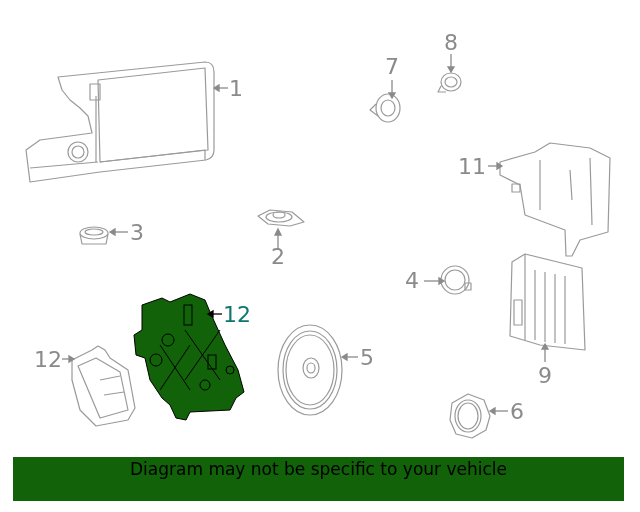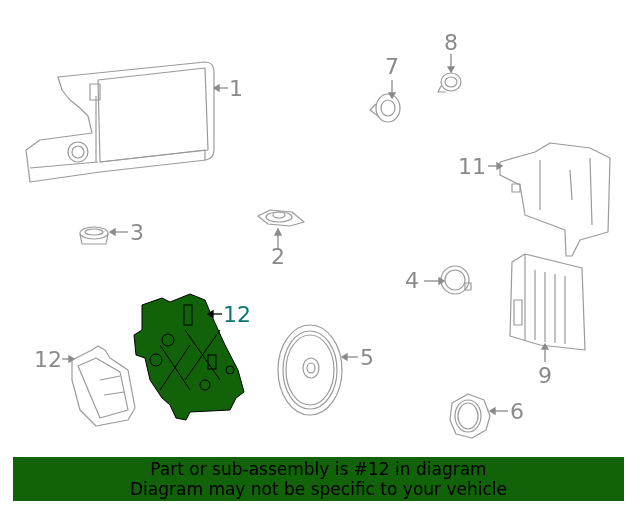--- a/index.html
+++ b/index.html
@@ -142,15 +142,14 @@
 <div class="callout" style="left:360px;top:347px;">5</div>
 <div class="callout" style="left:510px;top:401px;">6</div>
 <div class="callout" style="left:385px;top:56px;">7</div>
 <div class="callout" style="left:444px;top:32px;">8</div>
 <div class="callout" style="left:538px;top:365px;">9</div>
 <div class="callout" style="left:458px;top:156px;">11</div>
 <div class="callout" style="left:34px;top:349px;">12</div>
 <div class="callout hl" style="left:223px;top:304px;">12</div>
 
 <div id="banner">
-  <div>Part or sub-assembly is #12 in diagram</div>
   <div>Diagram may not be specific to your vehicle</div>
 </div>
 
 </body></html>

